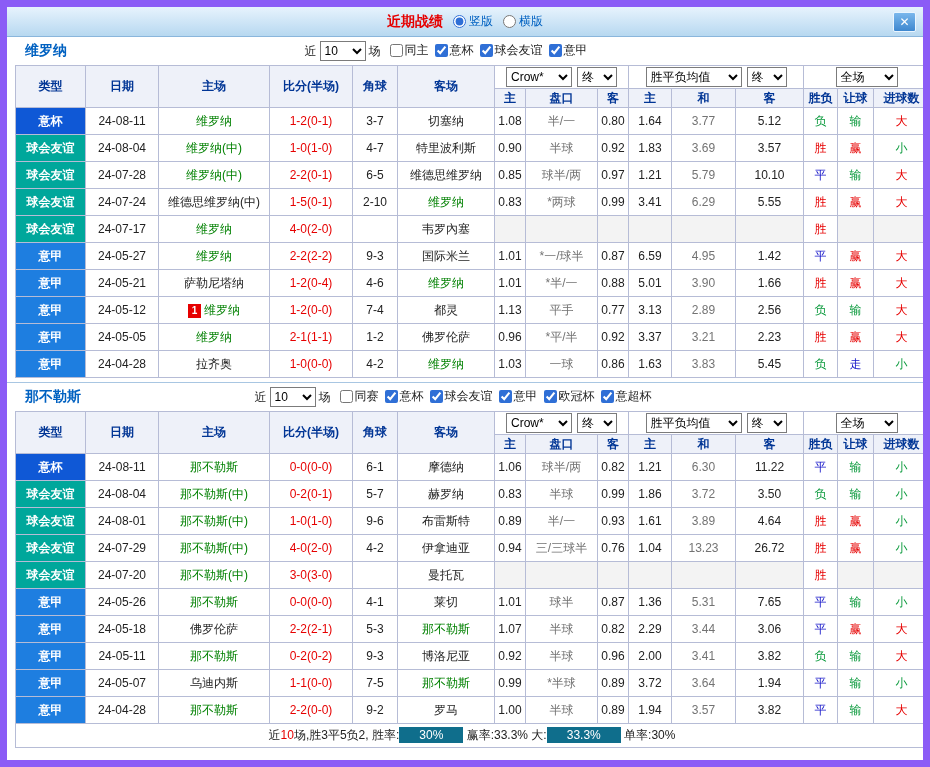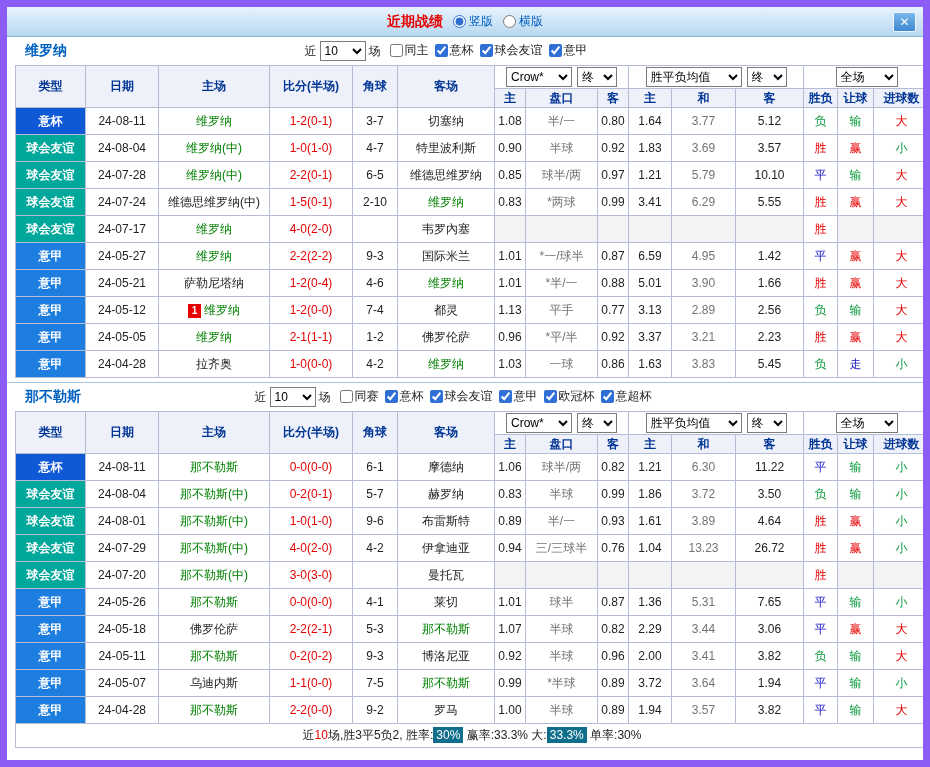--- a/index.html
+++ b/index.html
@@ -41,21 +41,21 @@
   td.t-type { color:#fff; font-weight:bold; }
   td.green { color:#008000; }
   td.score { color:#e60000; }
   td.hc, td.mid { color:#737373; }
   td.empty { background:#f3f3f3; }
   .rank-badge { display:inline-block; min-width:13px; height:14px; line-height:14px; background:#e60000; color:#fff; font-size:10px; font-weight:bold; margin-right:3px; }
   .sel-crow { width:66px; } .sel-final { width:40px; margin-left:5px; } .sel-avg { width:96px; } .sel-scope { width:62px; }
   .summary { width:914px; height:24px; line-height:23px; border:1px solid #b6bcd6; border-top:none; text-align:center; }
   .summary .red { color:#e60000; }
   .summary .badge-red { background:#e60000; color:#fff; padding:1px 3px; }
-  .summary .badge-dark { background:#0f6e8c; color:#fff; padding:1px 3px; }
+  .summary .badge-dark { background:#0f6e8c; color:#fff; padding:1px 20px; }
 </style>
 </head>
 <body>
 
 <div class="window">
 
   <div class="titlebar">
     <span class="title">近期战绩</span>
     <label class="radio-item">
       <input type="radio" name="layout" checked="" style="">

